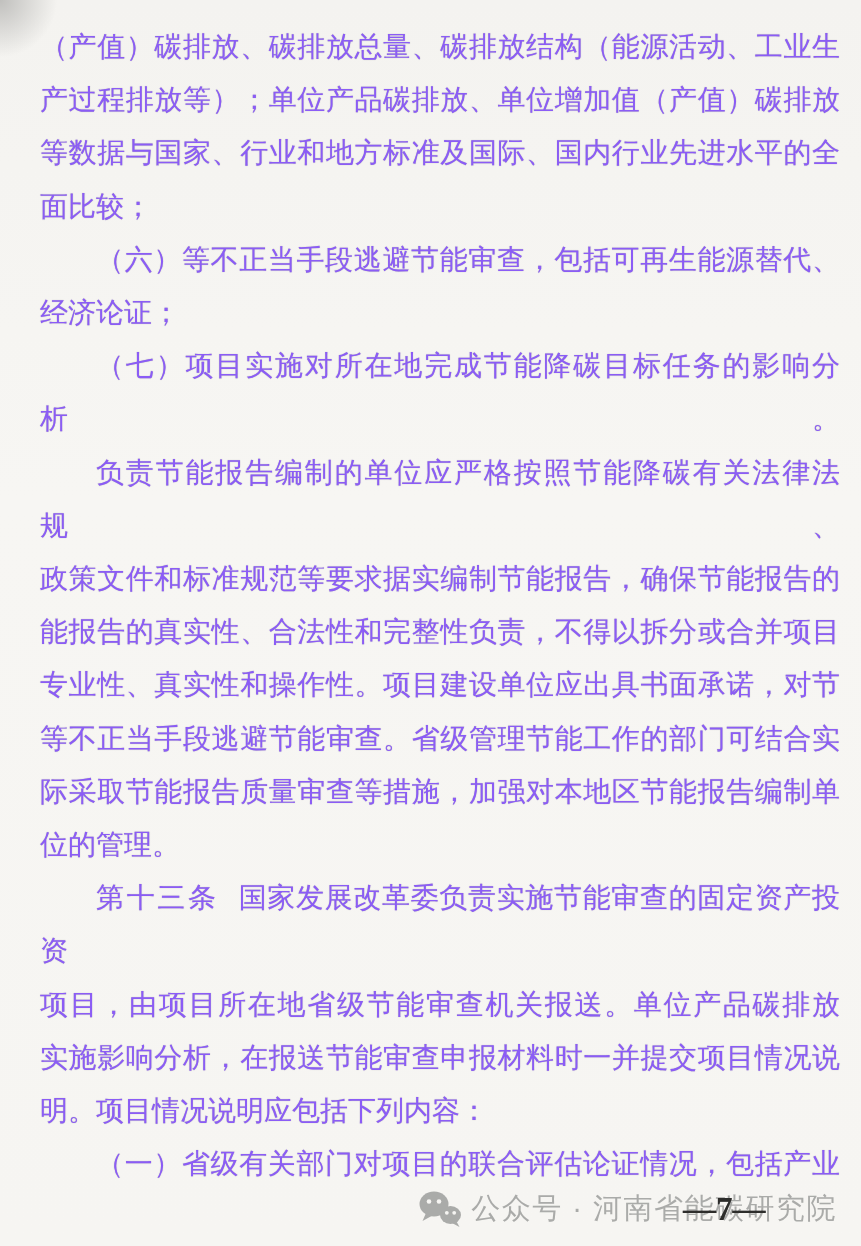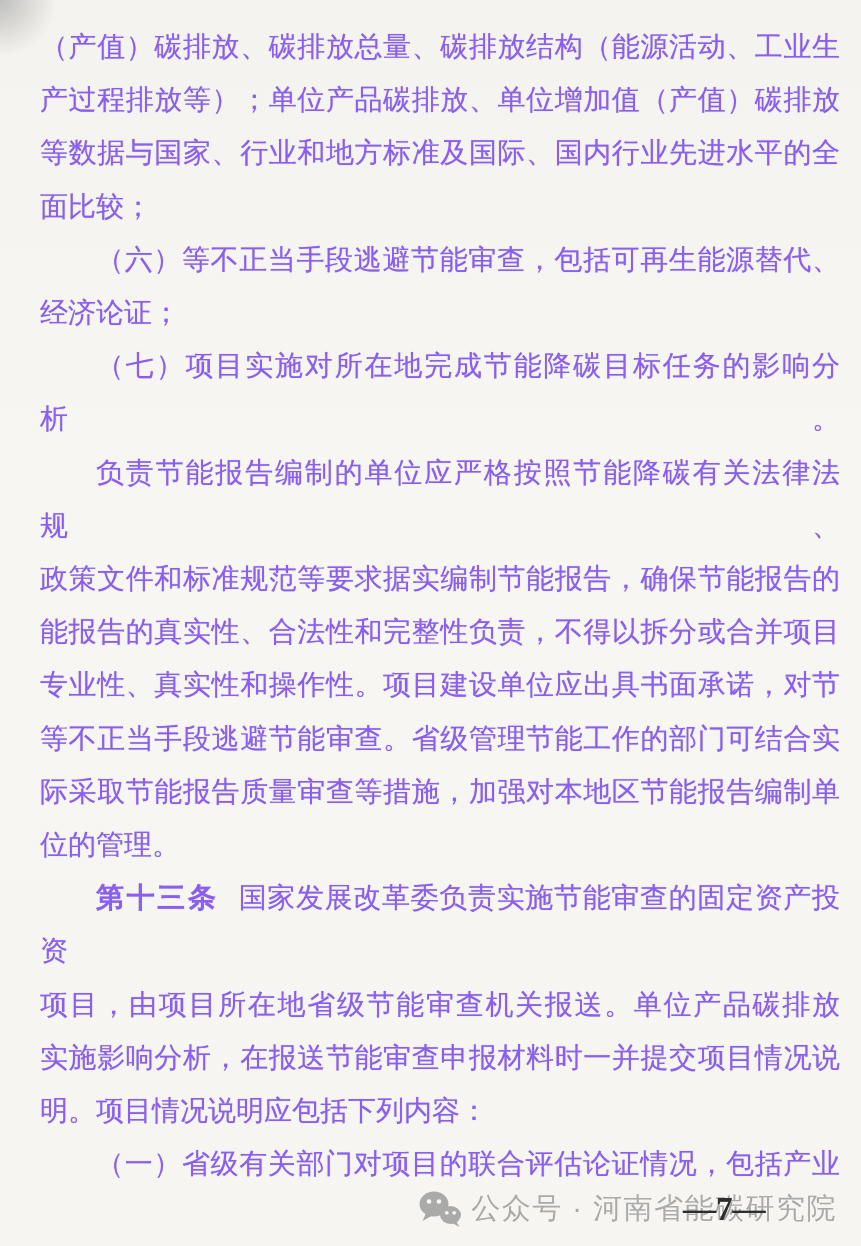--- a/index.html
+++ b/index.html
@@ -28,21 +28,21 @@
     text-shadow: 0 0 1px rgba(60,60,58,0.38);
     white-space: normal;
   }
   .fill {
     text-align: justify;
     text-align-last: justify;
   }
   .indent { text-indent: 2em; }
   .article-term {
     font-family: "Liberation Sans", "DejaVu Sans", sans-serif;
-    font-weight: 700;
+    font-weight: 400;
     margin-right: 20px;
     letter-spacing: 2px;
   }
   .footer-watermark {
     position: absolute; right: 24px; top: 1189px;
     display: flex; align-items: center; gap: 9px;
     color: #aaaba9;
     font-family: "Liberation Sans", "DejaVu Sans", sans-serif;
     font-size: 29px; letter-spacing: 1.5px;
     z-index: 1;

